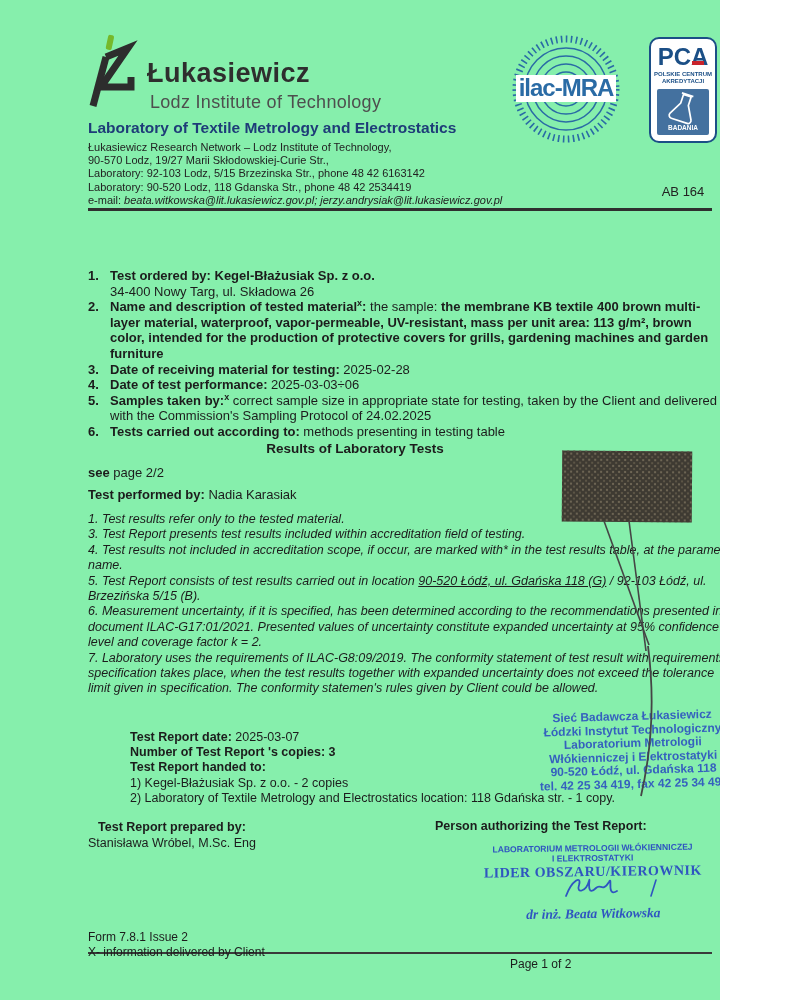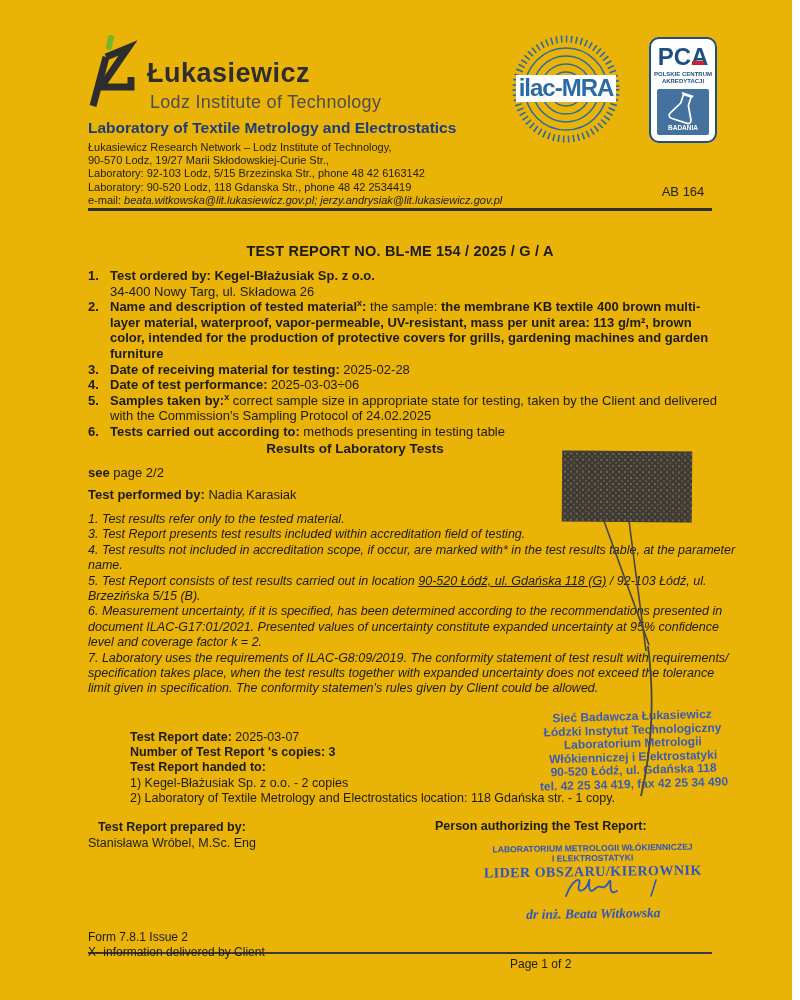--- a/index.html
+++ b/index.html
@@ -1,16 +1,16 @@
 <!DOCTYPE html>
 <html><head>
 <meta charset="utf-8">
 <style>
   html,body{margin:0;padding:0;background:#ffffff;}
-  .page{position:relative;width:792px;height:1000px;background:#eab308;overflow:hidden;
+  .page{position:relative;width:720px;height:1000px;background:#86efac;overflow:hidden;
         font-family:"Liberation Sans",sans-serif;color:#1c1c1c;}
   .abs{position:absolute;}
   b,.b{font-weight:bold;}
   .it{font-style:italic;}
   .u{text-decoration:underline;}
   sup{font-size:9px;font-weight:bold;vertical-align:super;line-height:0;}
 
   
   .brand{left:147px;top:58px;font-size:27px;font-weight:bold;color:#2e2e2e;letter-spacing:.5px;}
   .brand-sub{left:150px;top:92px;font-size:18px;color:#4e4e4e;letter-spacing:.3px;}
@@ -103,21 +103,20 @@
     <text x="35" y="46" text-anchor="middle" font-family="Liberation Sans,sans-serif" font-size="6" font-weight="bold" fill="#1b4f86">AKREDYTACJI</text>
     <rect x="9" y="52" width="52" height="46" rx="2" fill="#44719f"></rect>
     <g transform="rotate(18 35 72)">
       <path d="M31 58 h8 v9 l7 13 a3 3 0 0 1 -2.7 4.4 h-16.6 a3 3 0 0 1 -2.7 -4.4 l7 -13 z" fill="none" stroke="#ffffff" stroke-width="1.7"></path>
       <path d="M29 57 h12" stroke="#ffffff" stroke-width="1.7"></path>
     </g>
     <text x="35" y="93" text-anchor="middle" font-family="Liberation Sans,sans-serif" font-size="6.5" font-weight="bold" fill="#ffffff">BADANIA</text>
   </svg>
   <div class="abs ab164">AB 164</div>
 
-  <div class="abs doc-title">TEST REPORT NO.  BL-ME 154 / 2025 / G / A</div>
 
   <div class="abs olist">
     <p class="li">
       <span class="num">1.</span>
       <b>Test ordered by: Kegel-Błażusiak Sp. z o.o.</b><br>
       <span>34-400 Nowy Targ, ul. Składowa 26</span>
     </p>
     <p class="li">
       <span class="num">2.</span>
       <b>Name and description of tested material</b><sup>x</sup><b>:</b><span> the sample:</span><b> the membrane KB textile 400 brown multi-layer material, waterproof, vapor-permeable, UV-resistant, mass per unit area: 113 g/m², brown color, intended for the production of protective covers for grills, gardening machines and garden furniture</b>

